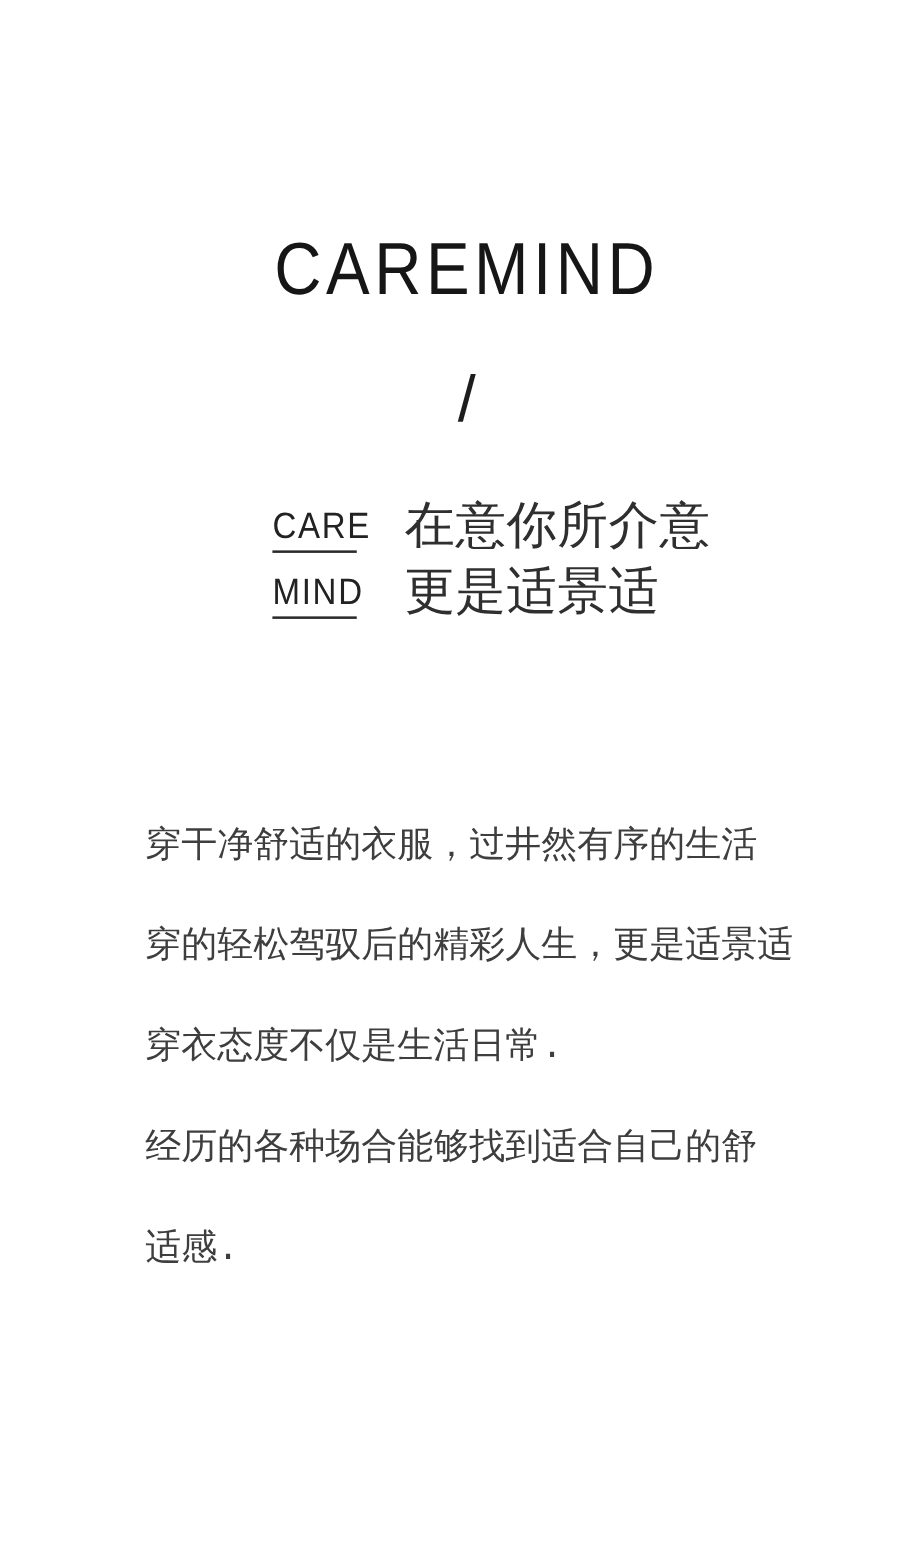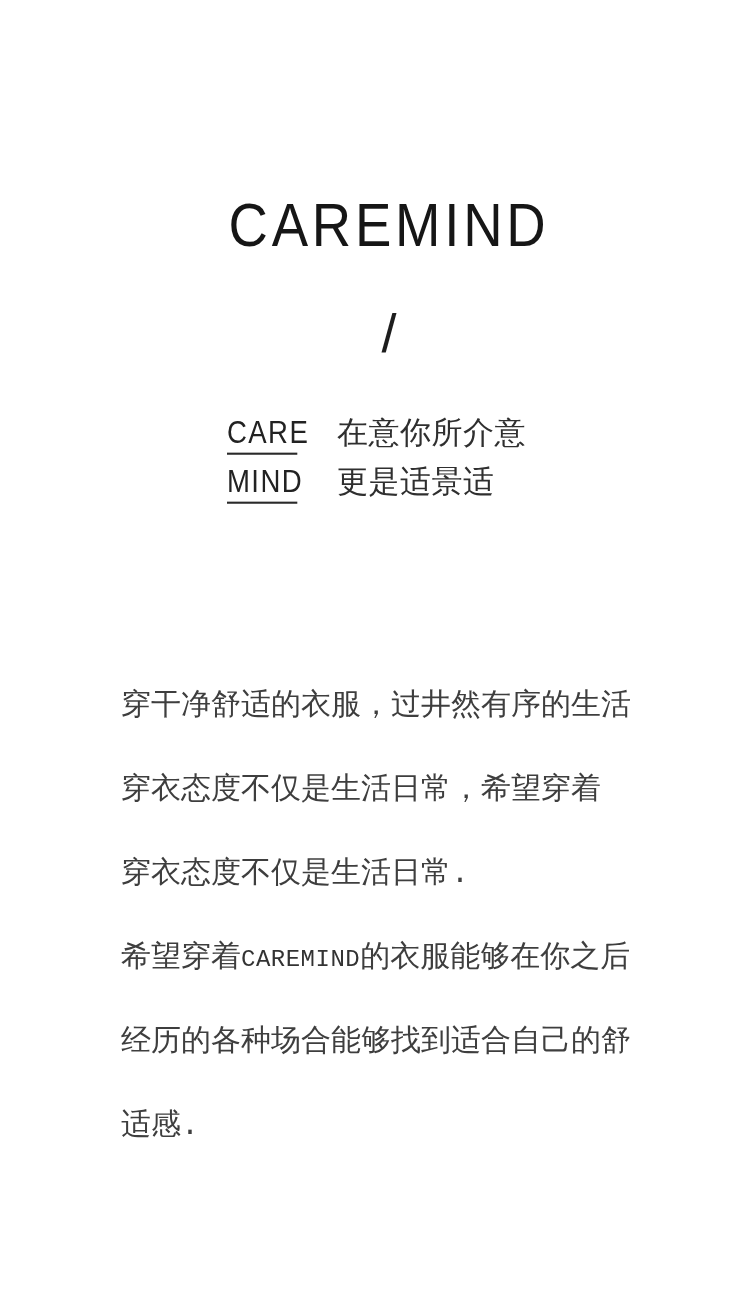--- a/index.html
+++ b/index.html
@@ -49,39 +49,39 @@
   }
 
   
   .tagline {
     position: absolute;
     top: 418px;
     left: 227px;
   }
   .tag-row {
     display: flex;
-    align-items: flex-start;
+    align-items: flex-end;
     margin-bottom: 14px;
   }
   .tag-word {
     display: inline-block;
     width: 74px;
     font-size: 29px;
     font-weight: 300;
     letter-spacing: 1.5px;
     line-height: 1;
     color: #222222;
     border-bottom: 2px solid #2a2a2a;
     padding-bottom: 4px;
     transform: scale(0.95, 1.05);
     transform-origin: left top;
   }
   .tag-zh {
     margin-left: 36px;
-    font-size: 31px;
+    font-size: 42px;
     line-height: 1;
     letter-spacing: 0.5px;
     color: #2f2f2f;
     margin-top: -1px;
   }
 
   
   .body-text {
     position: absolute;
     top: 665px;
@@ -120,27 +120,24 @@
       <span class="tag-word">MIND</span>
       <span class="tag-zh">更是适景适</span>
     </div>
   </div>
 
   <div class="body-text">
     <div class="line">
       <span>穿干净舒适的衣服，过井然有序的生活</span><span class="inline-brand"></span><span></span>
     </div>
     <div class="line">
-      <span>穿衣态度不仅是生活日常，希望穿着</span><span class="inline-brand"></span><span></span>
+      <span>穿的轻松驾驭后的精彩人生，更是适景适</span><span class="inline-brand"></span><span></span>
     </div>
     <div class="line">
       <span>穿衣态度不仅是生活日常.</span><span class="inline-brand"></span><span></span>
-    </div>
-    <div class="line">
-      <span>希望穿着</span><span class="inline-brand">CAREMIND</span><span>的衣服能够在你之后</span>
     </div>
     <div class="line">
       <span>经历的各种场合能够找到适合自己的舒</span><span class="inline-brand"></span><span></span>
     </div>
     <div class="line">
       <span>适感.</span><span class="inline-brand"></span><span></span>
     </div>
   </div>
 
 </div>

